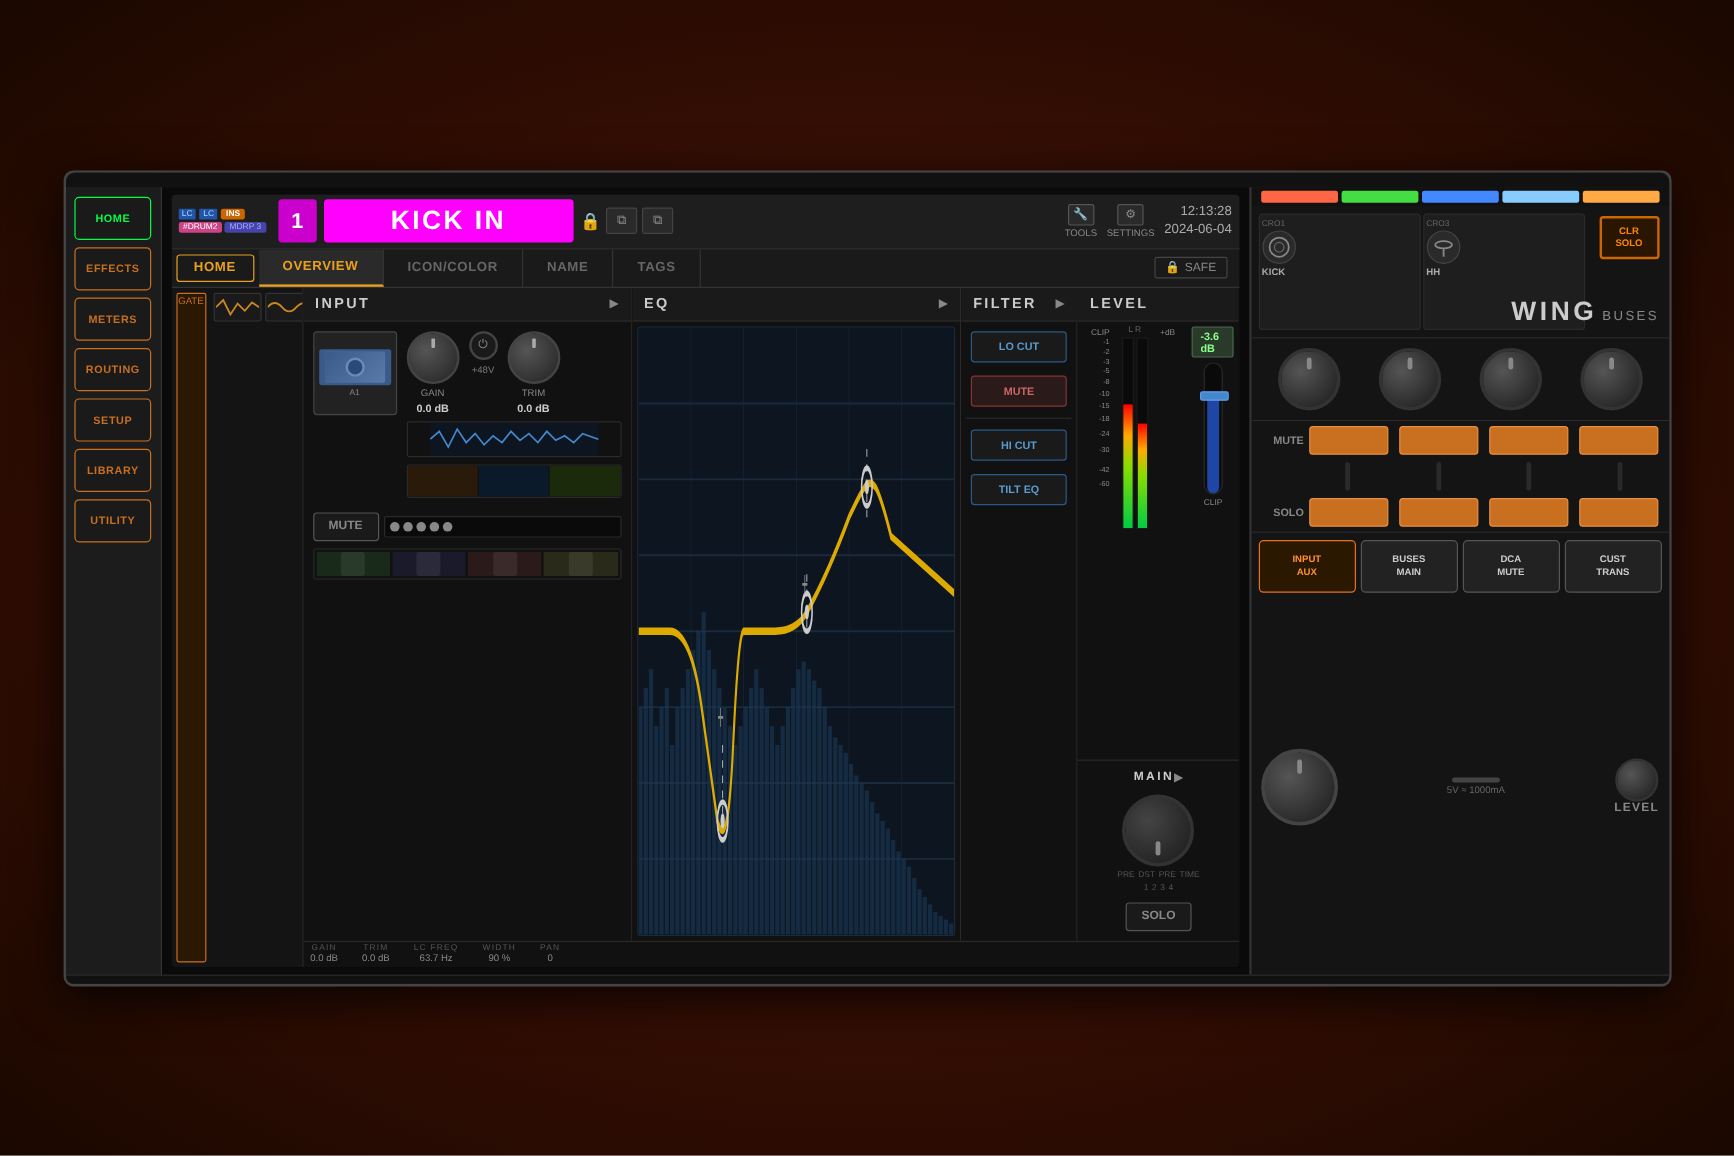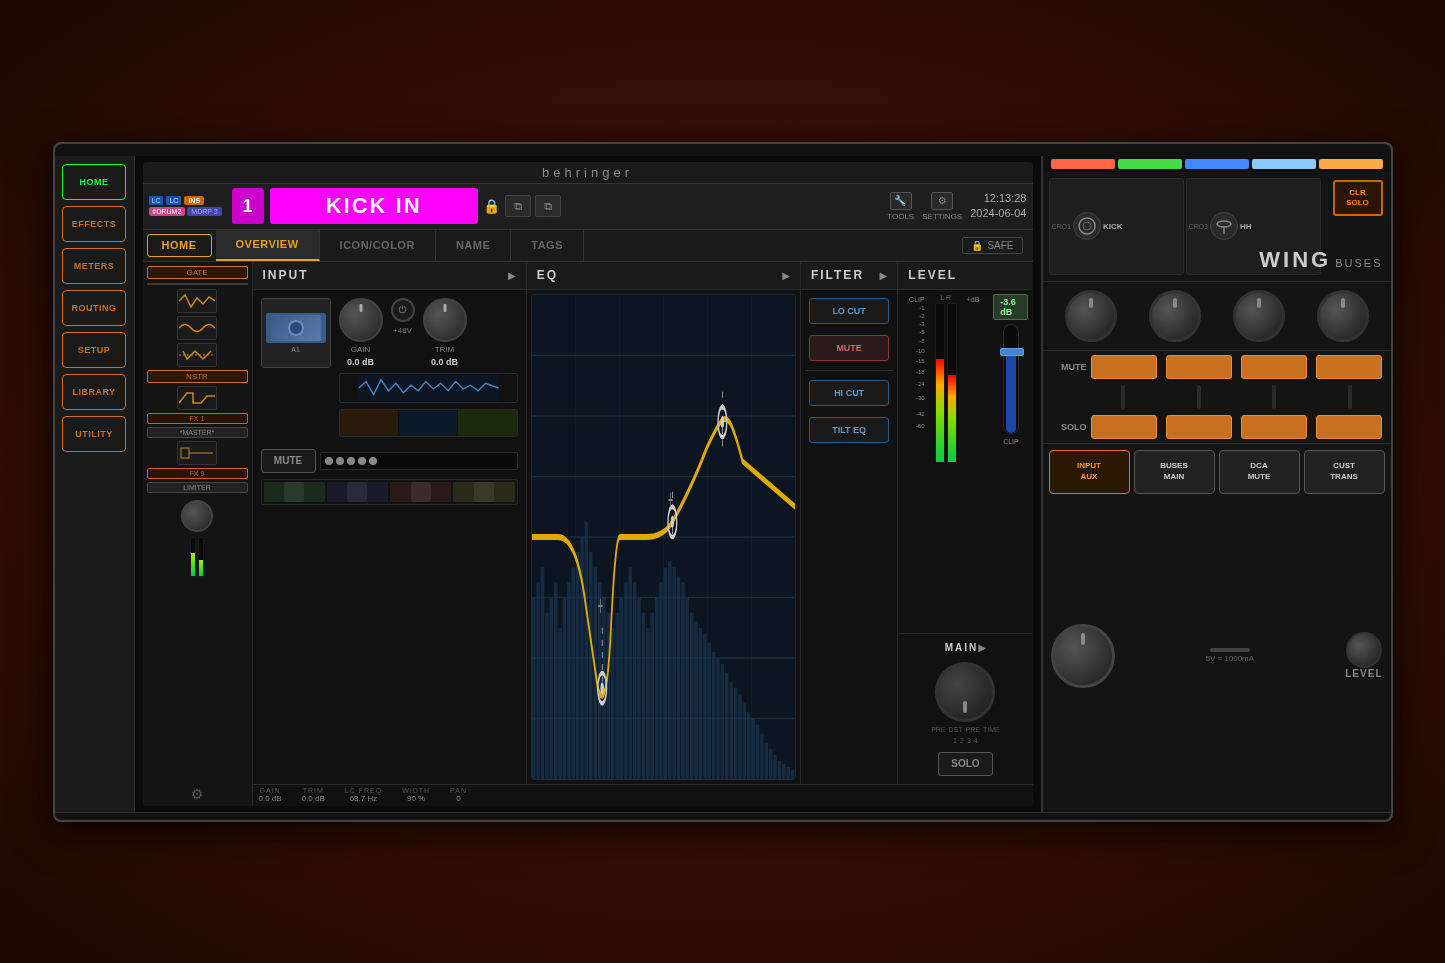--- a/index.html
+++ b/index.html
@@ -234,21 +234,20 @@
       display: flex;
       overflow: hidden;
     }
 
     
     .left-panel {
       width: 110px;
       background: #141414;
       border-right: 1px solid #2a2a2a;
       display: flex;
-      flex-direction: column;
       padding: 4px;
       gap: 3px;
       overflow: hidden;
     }
 
     .strip-label {
       color: #666;
       font-size: 8px;
       text-align: center;
       padding: 1px;
@@ -574,22 +573,22 @@
       top: 8px;
       right: 8px;
     }
 
     .channel-strip {
       flex: 1;
       background: #1e1e1e;
       border: 1px solid #2a2a2a;
       border-radius: 3px;
       display: flex;
-      flex-direction: row;
-      align-items: center;
+      flex-direction: column;
+      align-items: flex-start;
       gap: 2px;
       padding: 4px 2px;
     }
 
     .ch-label {
       color: #666;
       font-size: 7px;
       text-align: center;
     }
 
@@ -835,23 +834,20 @@
         <span>LIBRARY</span>
       </div>
       <div class="nav-btn">
         <span>UTILITY</span>
       </div>
     </div>
 
     <div class="screen-area">
       <div class="screen">
 
-        <div class="behringer-header">
-          <span class="behringer-logo">behringer</span>
-        </div>
 
         <div class="channel-header">
 
           <div style="display:flex; flex-direction:column; gap:2px; margin-right:4px;">
             <div style="display:flex; gap:3px;">
               <span class="lc-indicator">LC</span>
               <span class="lc-indicator">LC</span>
               <span class="num-badge">INS</span>
             </div>
             <div style="display:flex; gap:2px;">

